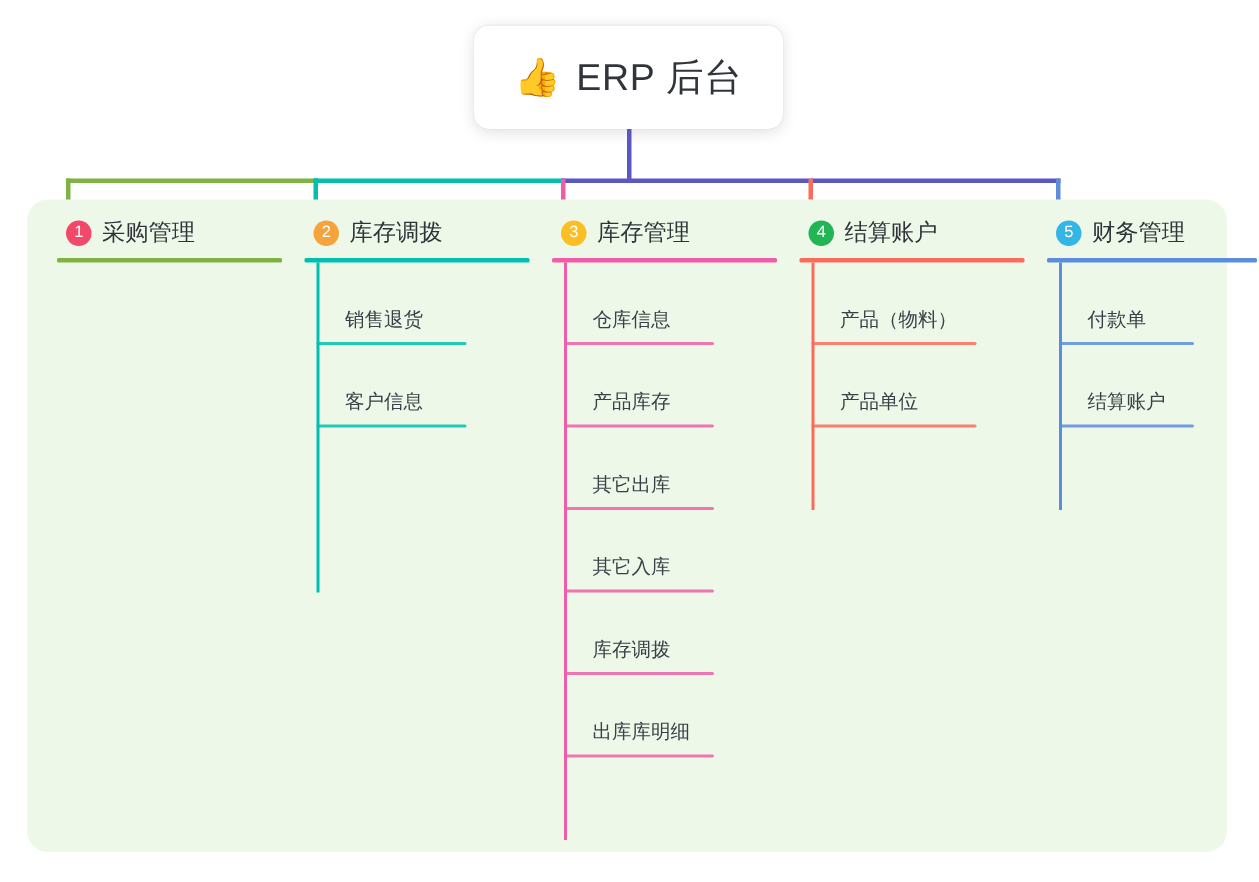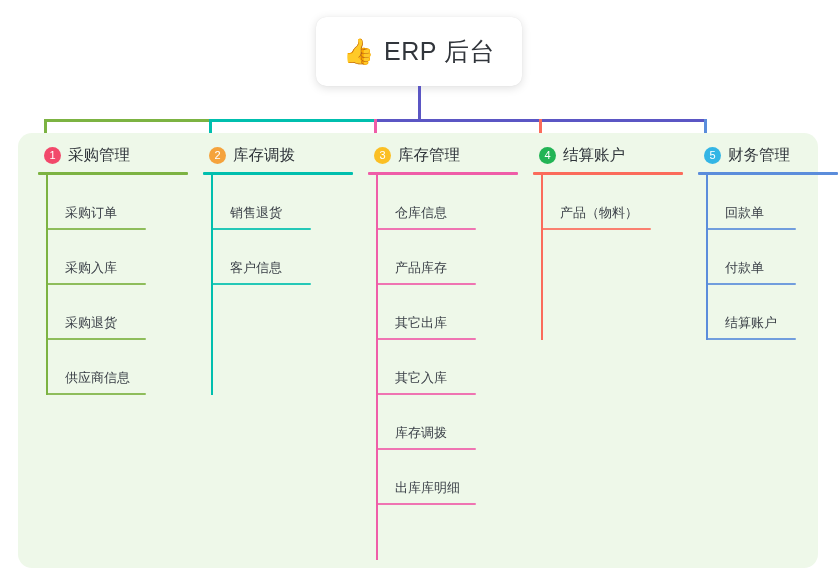--- a/index.html
+++ b/index.html
@@ -150,39 +150,20 @@
 
 <div class="panel"></div>
 
 <div id="columns">
     <div class="col" style="left: 38px;">
       <div class="col-head">
         <span class="badge" style="background: rgb(242, 73, 107);">1</span>
         <span class="col-title">采购管理</span>
       </div>
       <div class="head-rule" style="width: 150px; background: rgb(124, 179, 66);"></div>
-      <div class="col-body">
-        <div class="spine" style="background: rgb(124, 179, 66); height: 220px;"></div>
-        <div class="item">
-          <span class="item-label">采购订单</span>
-          <div class="item-rule" style="width: 100px; background: rgb(124, 179, 66); opacity: 0.85;"></div>
-        </div>
-        <div class="item">
-          <span class="item-label">采购入库</span>
-          <div class="item-rule" style="width: 100px; background: rgb(124, 179, 66); opacity: 0.85;"></div>
-        </div>
-        <div class="item">
-          <span class="item-label">采购退货</span>
-          <div class="item-rule" style="width: 100px; background: rgb(124, 179, 66); opacity: 0.85;"></div>
-        </div>
-        <div class="item">
-          <span class="item-label">供应商信息</span>
-          <div class="item-rule" style="width: 100px; background: rgb(124, 179, 66); opacity: 0.85;"></div>
-        </div>
-      </div>
     </div>
     <div class="col" style="left: 203px;">
       <div class="col-head">
         <span class="badge" style="background: rgb(245, 163, 60);">2</span>
         <span class="col-title">库存调拨</span>
       </div>
       <div class="head-rule" style="width: 150px; background: rgb(0, 191, 174);"></div>
       <div class="col-body">
         <div class="spine" style="background: rgb(0, 191, 174); height: 220px;"></div>
         <div class="item">
@@ -234,35 +215,35 @@
         <span class="badge" style="background: rgb(34, 180, 85);">4</span>
         <span class="col-title">结算账户</span>
       </div>
       <div class="head-rule" style="width: 150px; background: rgb(251, 107, 91);"></div>
       <div class="col-body">
         <div class="spine" style="background: rgb(251, 107, 91); height: 165px;"></div>
         <div class="item">
           <span class="item-label">产品（物料）</span>
           <div class="item-rule" style="width: 110px; background: rgb(251, 107, 91); opacity: 0.85;"></div>
         </div>
+        <div class="item">
+          <span class="item-label">产品单位</span>
+          <div class="item-rule" style="width: 110px; background: rgb(251, 107, 91); opacity: 0.85;"></div>
+        </div>
       </div>
     </div>
     <div class="col" style="left: 698px;">
       <div class="col-head">
         <span class="badge" style="background: rgb(51, 181, 229);">5</span>
         <span class="col-title">财务管理</span>
       </div>
       <div class="head-rule" style="width: 140px; background: rgb(91, 141, 219);"></div>
       <div class="col-body">
         <div class="spine" style="background: rgb(91, 141, 219); height: 165px;"></div>
         <div class="item">
-          <span class="item-label">回款单</span>
-          <div class="item-rule" style="width: 90px; background: rgb(91, 141, 219); opacity: 0.85;"></div>
-        </div>
-        <div class="item">
           <span class="item-label">付款单</span>
           <div class="item-rule" style="width: 90px; background: rgb(91, 141, 219); opacity: 0.85;"></div>
         </div>
         <div class="item">
           <span class="item-label">结算账户</span>
           <div class="item-rule" style="width: 90px; background: rgb(91, 141, 219); opacity: 0.85;"></div>
         </div>
       </div>
     </div>
   </div>

